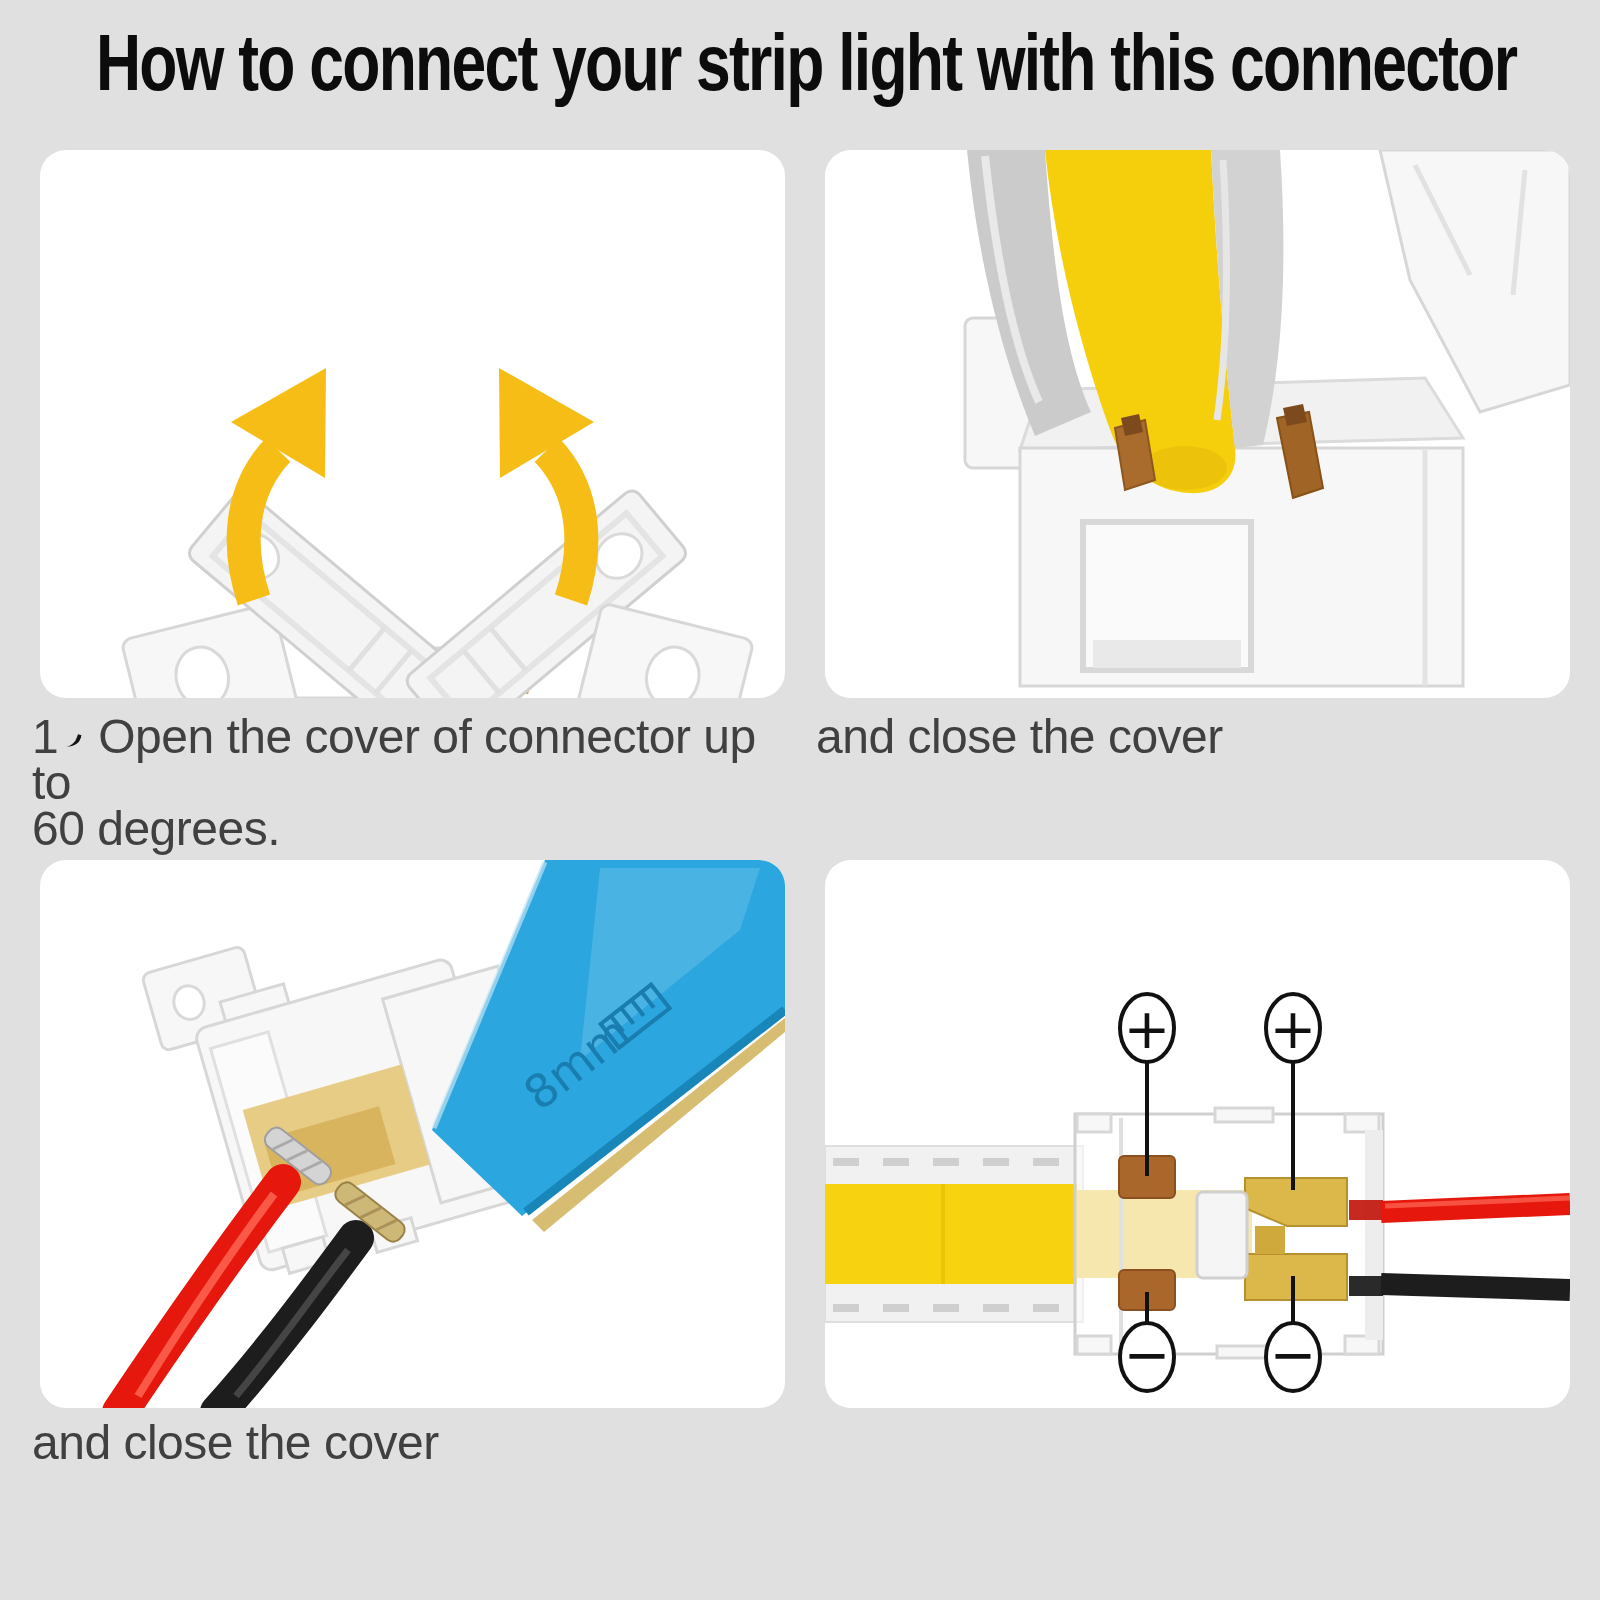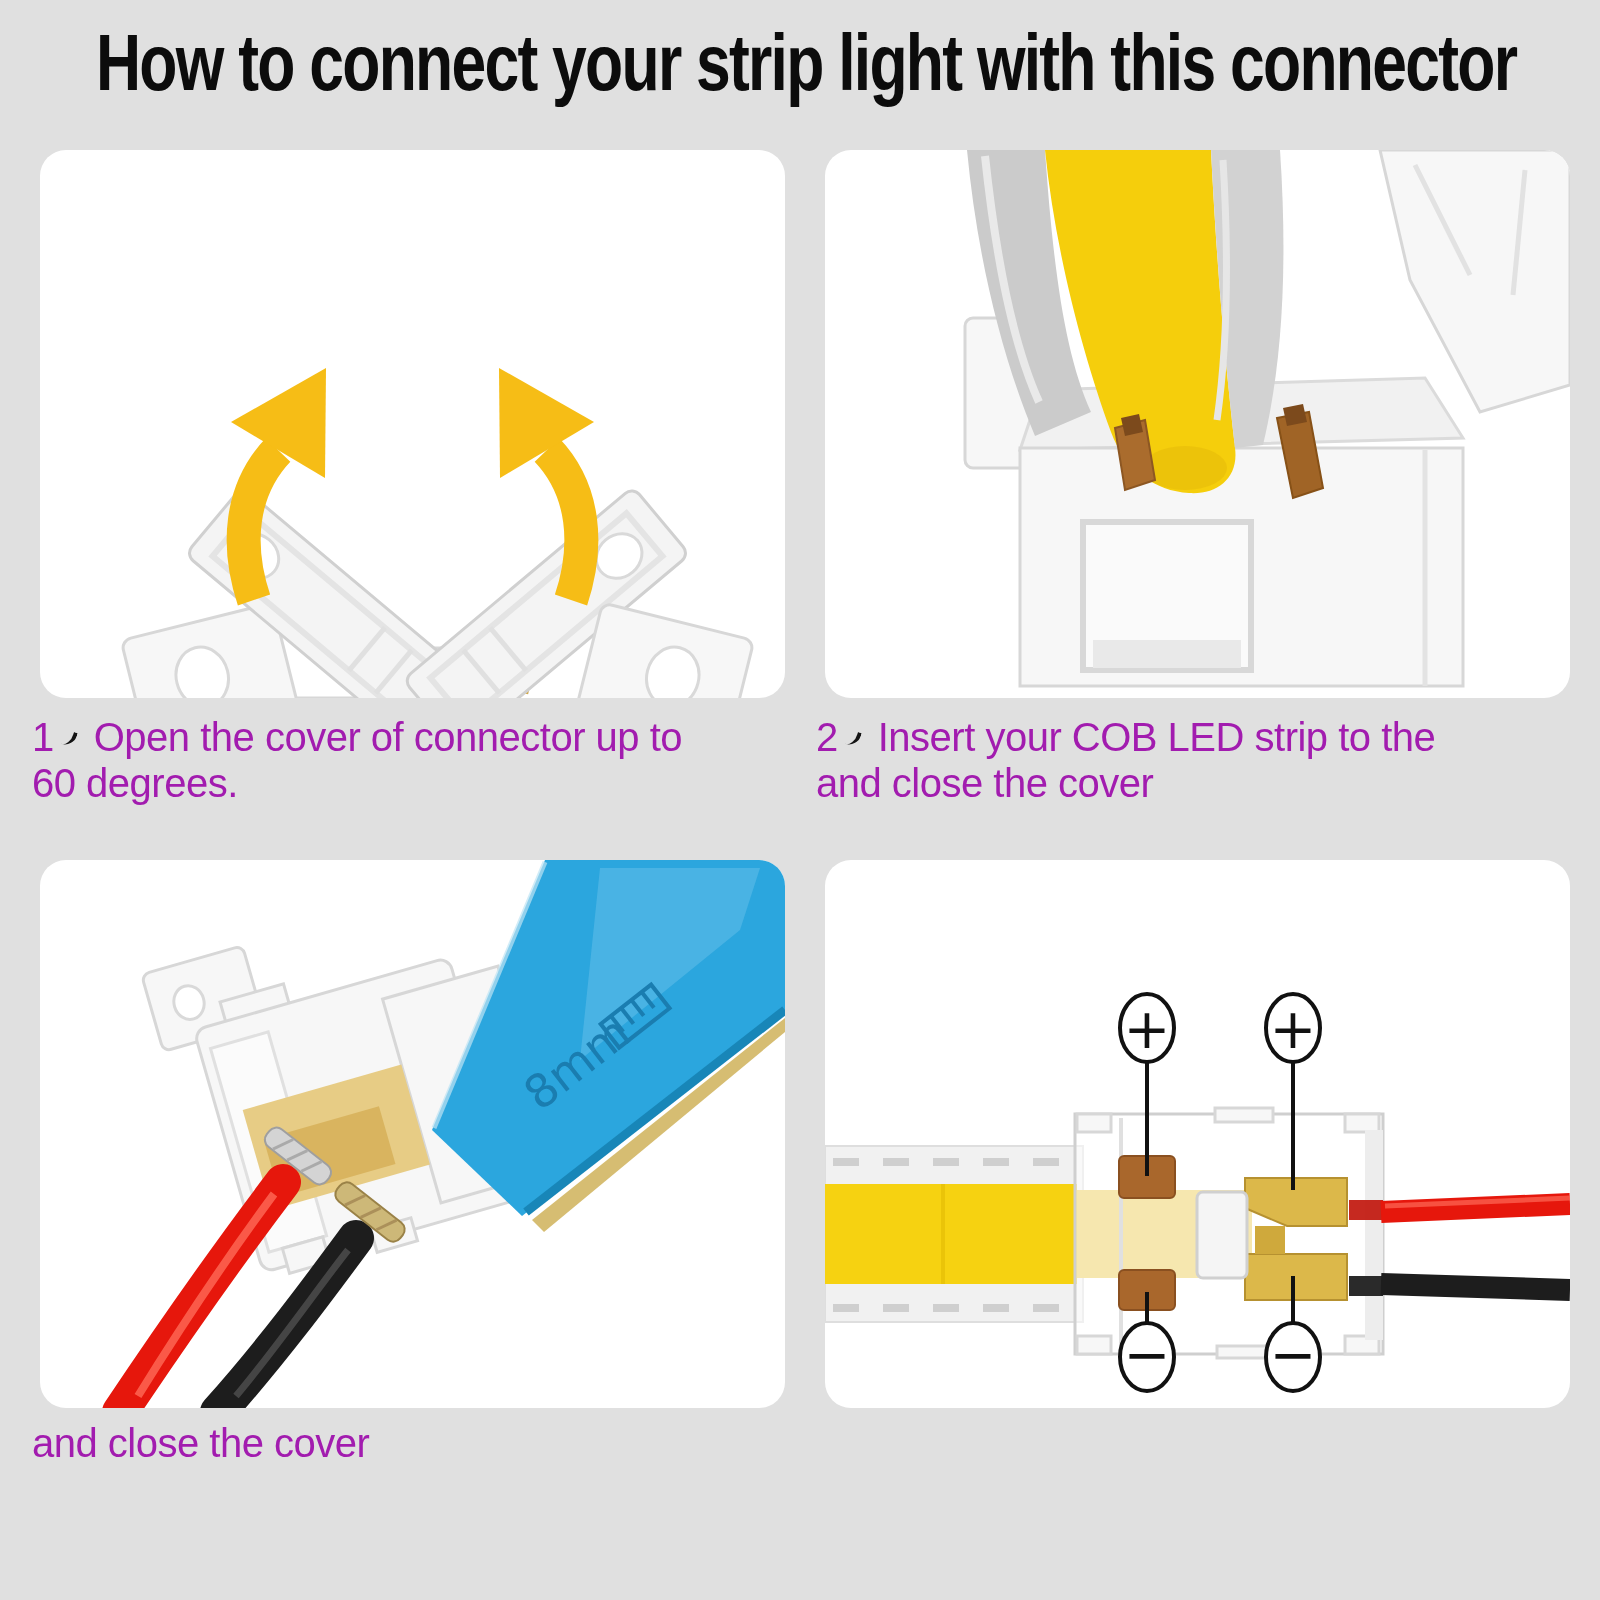--- a/index.html
+++ b/index.html
@@ -20,21 +20,21 @@
     position:absolute;width:745px;height:548px;
     background:#ffffff;border-radius:26px;overflow:hidden;
   }
   #panel1{left:40px;top:150px;}
   #panel2{left:825px;top:150px;}
   #panel3{left:40px;top:860px;}
   #panel4{left:825px;top:860px;}
   .panel svg{display:block;width:100%;height:100%;}
   .caption{
     position:absolute;width:775px;
-    font-size:40px;line-height:46px;color:#a21caf;
+    font-size:48px;line-height:46px;color:#404040;
     letter-spacing:-0.5px;
   }
   #caption1{left:32px;top:714px;}
   #caption2{left:816px;top:714px;}
   #caption3{left:32px;top:1420px;}
   #caption4{left:816px;top:1420px;}
   .cap-line{display:block;}
   .sep{
     display:inline-block;width:26px;height:28px;position:relative;
     margin:0 10px 0 4px;vertical-align:-2px;
@@ -269,21 +269,20 @@
     </g>
   </svg>
 </div>
 
 <div class="caption" id="caption1">
   <span class="cap-line"><span>1</span><span class="sep"></span><span>Open the cover of connector up to</span></span>
   <span class="cap-line">60 degrees.</span>
 </div>
 
 <div class="caption" id="caption2">
-  <span class="cap-line"><span>2</span><span class="sep"></span><span>Insert your COB LED strip to the</span></span>
   <span class="cap-line">and close the cover</span>
 </div>
 
 <div class="caption" id="caption3">
   <span class="cap-line">and close the cover</span>
 </div>
 
 <div class="caption" id="caption4">
 </div>
 

